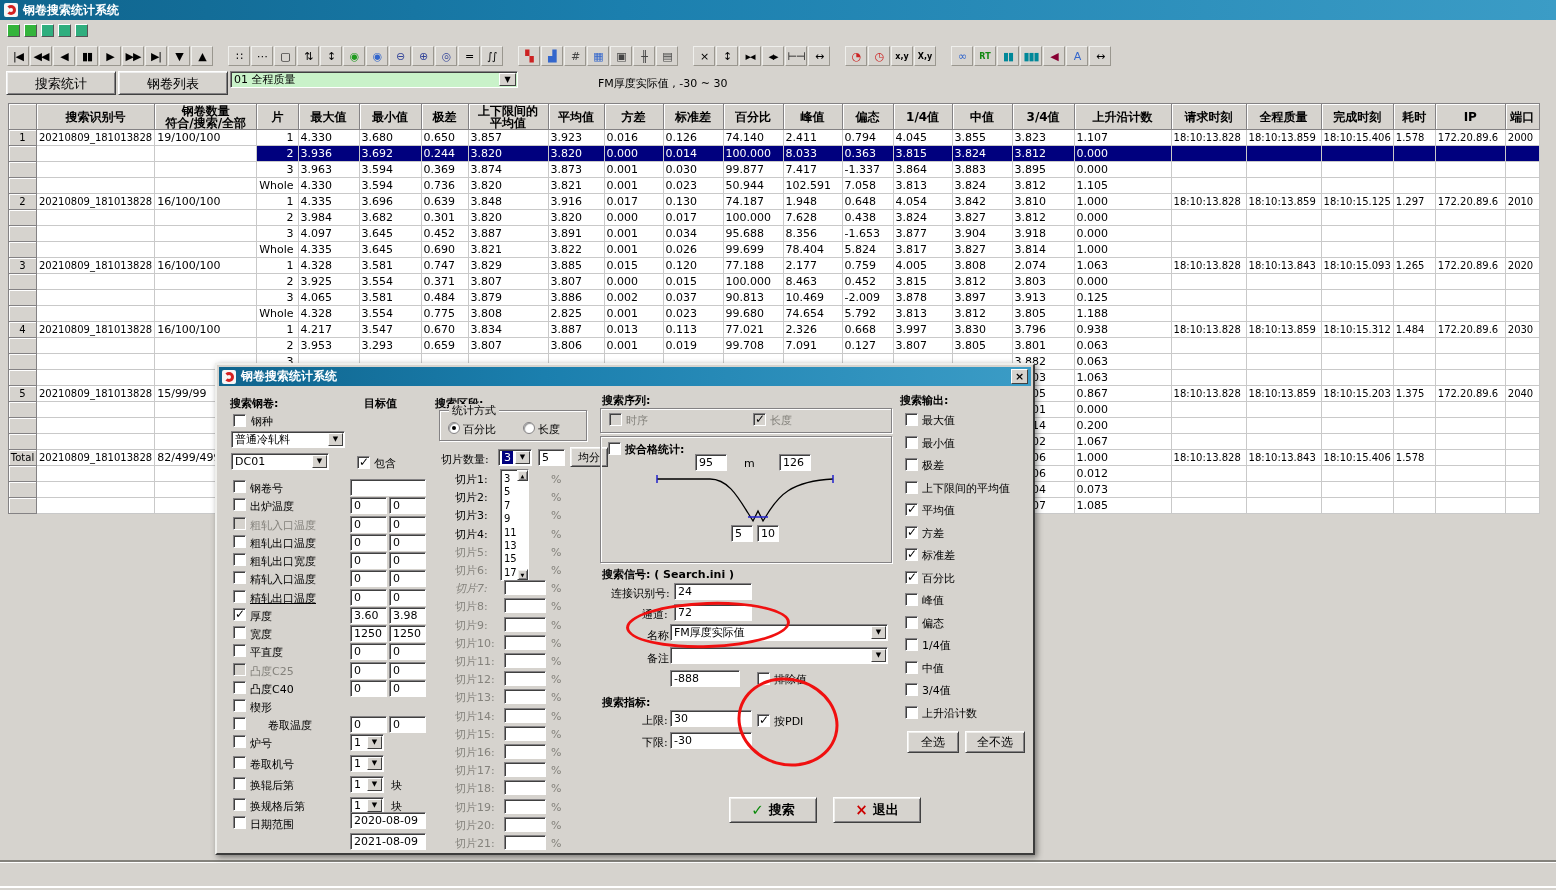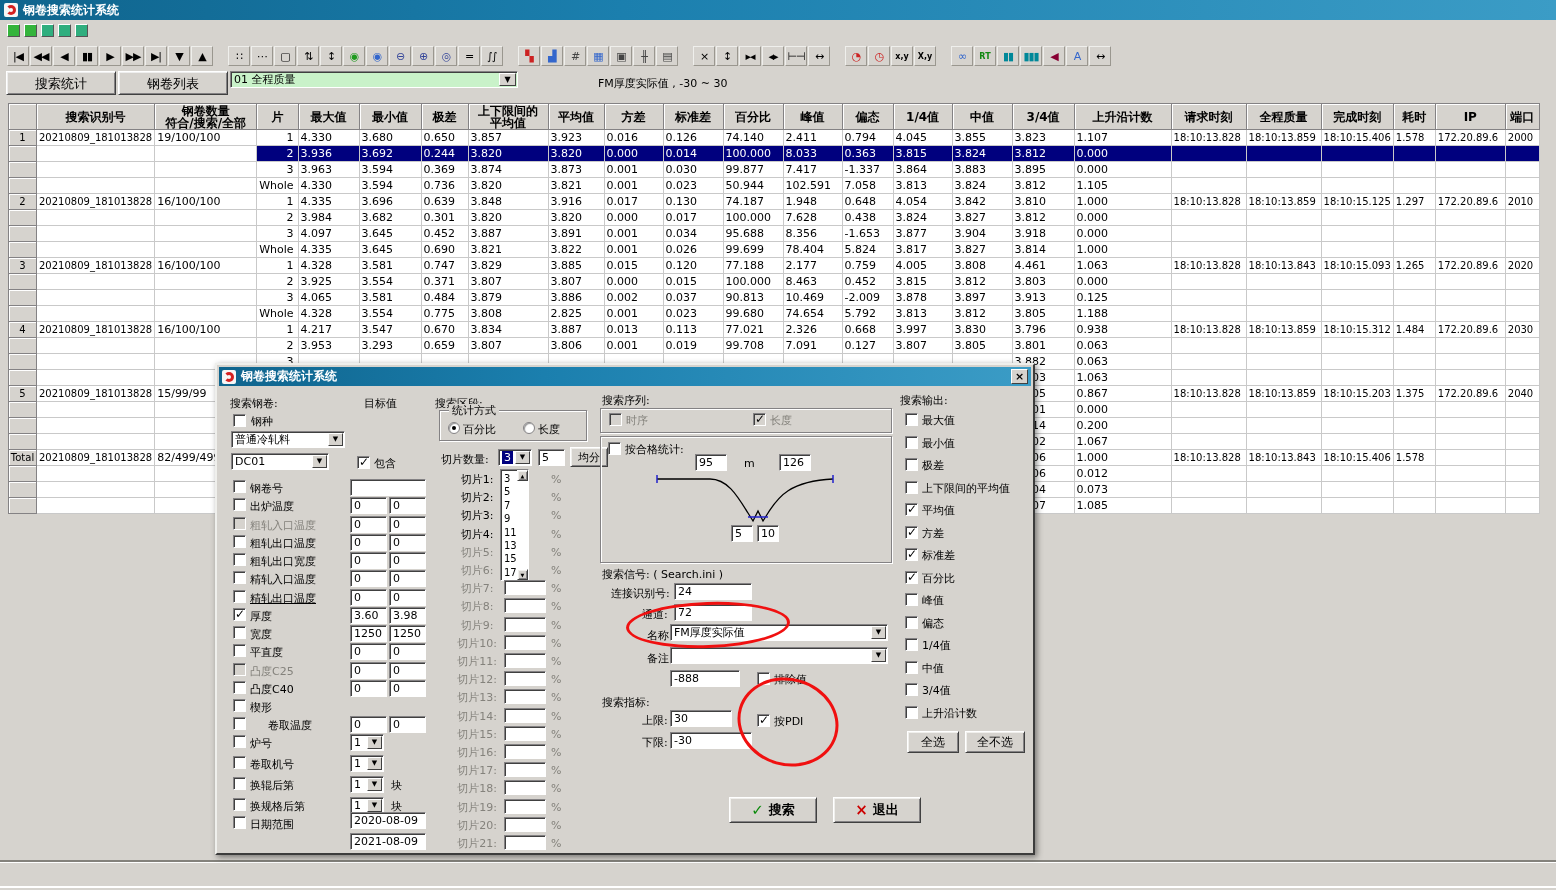--- a/index.html
+++ b/index.html
@@ -18,21 +18,21 @@
   .tb-btn.sm{font-size:8px;letter-spacing:0;font-weight:bold;}
 
   .navrow{position:absolute;left:0;top:70px;width:100%;height:26px;}
   .tabbtn{position:absolute;top:1px;height:24px;background:#d6d3ce;border:1px solid;border-color:#fff #404040 #404040 #fff;box-shadow:inset 1px 1px 0 #eee,inset -1px -1px 0 #848284;text-align:center;line-height:23px;font-size:13px;}
   .preset{position:absolute;top:1px;height:24px;background:#c9f2c9!important;font-size:13px;line-height:20px;}
   .preset .arrow{width:17px;font-size:8px;}
   .infotext{font-size:12px;}
 
   
   .lbl{position:absolute;font-size:11px;white-space:nowrap;line-height:13px;}
-  .b{font-weight:normal;text-align:center;}
+  .b{font-weight:bold;text-align:center;}
   .g{color:#84827c;}
   .field{position:absolute;height:17px;background:#fff;border:1px solid;border-color:#848284 #fff #fff #848284;box-shadow:inset 1px 1px 0 #404040;font-size:11px;line-height:13px;padding:1px 3px;white-space:nowrap;overflow:hidden;}
   .sm-field{height:15px;padding:0 3px;}
   .combo{padding-right:17px;}
   .arrow{position:absolute;right:1px;top:1px;bottom:1px;width:15px;background:#d6d3ce;border:1px solid;border-color:#fff #404040 #404040 #fff;display:flex;align-items:center;justify-content:center;font-size:7px;letter-spacing:0;}
   .btn{position:absolute;background:#d6d3ce;border:1px solid;border-color:#fff #404040 #404040 #fff;box-shadow:inset 1px 1px 0 #f0efec,inset -1px -1px 0 #848284;display:flex;align-items:center;justify-content:center;font-size:12px;gap:5px;}
   .cb{position:absolute;width:13px;height:13px;background:#fff;border:1px solid;border-color:#848284 #fff #fff #848284;box-shadow:inset 1px 1px 0 #404040;font-size:12px;}
   .cb.on::after{content:"✓";position:absolute;left:1px;top:-2px;font-weight:bold;}
   .cb.dis{background:#d6d3ce;}
   .radio{position:absolute;width:12px;height:12px;border-radius:50%;background:#fff;border:1px solid #848284;box-shadow:inset 1px 1px 1px #999;}
@@ -53,21 +53,21 @@
   
   .dialog{position:absolute;left:215px;top:363px;width:820px;height:492px;background:#d6d3ce;border:2px solid;border-color:#efefec #3c3c3c #3c3c3c #efefec;box-shadow:2px 2px 6px rgba(0,0,0,.45);z-index:10;}
   .dlg-tbar{position:absolute;left:2px;top:2px;right:2px;height:19px;background:linear-gradient(90deg,#0f648d,#1b7fae 40%,#3b9cc6);color:#fff;display:flex;align-items:center;gap:5px;padding:0 3px;font-size:12px;font-weight:bold;}
   .xbtn{position:absolute;right:3px;top:2px;width:17px;height:15px;background:#d6d3ce;border:1px solid;border-color:#fff #404040 #404040 #fff;color:#000;font-size:11px;font-weight:bold;text-align:center;line-height:13px;}
   .listbox{position:absolute;background:#fff;border:1px solid;border-color:#848284 #fff #fff #848284;box-shadow:inset 1px 1px 0 #404040;}
   .lb-vals{position:absolute;left:3px;top:2px;right:11px;font-size:10px;}
   .lb-item{line-height:13.4px;}
   .lb-up,.lb-dn{position:absolute;right:0;width:11px;height:11px;font-size:5px;}
   .lb-up{top:0;}
   .lb-dn{bottom:0;}
-  .slice-lbl{text-align:center;}
+  .slice-lbl{text-align:left;}
   .curve{position:absolute;}
   .okmark{color:#0a8a0a;font-weight:bold;font-size:15px;}
   .xmark{color:#c00;font-weight:bold;font-size:15px;}
   .big{font-size:13px;font-weight:bold;}
 
   .ellipse{position:absolute;border:3px solid #f00;border-radius:50%;z-index:30;}
   .statusbar{position:absolute;left:0;top:862px;width:100%;height:26px;background:#d6d3ce;border-top:1px solid #fff;box-shadow:0 -2px 0 #84827c;border-bottom:2px solid #fff;}
 </style>
 </head>
 <body>
@@ -433,21 +433,21 @@
           <td class="hl">0.747</td>
           <td class="hl">3.829</td>
           <td class="hl">3.885</td>
           <td class="hl">0.015</td>
           <td class="hl">0.120</td>
           <td class="hl">77.188</td>
           <td class="hl">2.177</td>
           <td class="hl">0.759</td>
           <td class="hl">4.005</td>
           <td class="hl">3.808</td>
-          <td class="hl">4.461</td>
+          <td class="hl">2.074</td>
           <td class="hl">1.063</td>
           <td class="hl t">18:10:13.828</td>
           <td class="hl t">18:10:13.843</td>
           <td class="hl t">18:10:15.093</td>
           <td class="hl t">1.265</td>
           <td class="hl t">172.20.89.6</td>
           <td class="hl t">2020</td>
         </tr>
         <tr>
           <td class="rowhead"></td>
@@ -929,21 +929,21 @@
     <div class="field combo" style="left:453px;top:282px;width:218px">
       <span></span>
       <span class="arrow">▼</span>
     </div>
     <div class="field" style="left:453px;top:305px;width:70px">-888</div>
     <div class="cb" style="left:540px;top:307px"></div>
     <div class="lbl" style="left:557px;top:308px">排除值</div>
 
     <div class="lbl b" style="left:385px;top:331px">搜索指标:</div>
     <div class="lbl" style="left:425px;top:349px">上限:</div>
-    <div class="field" style="left:453px;top:345px;width:62px">30</div>
+    <div class="field" style="left:453px;top:345px;width:82px">30</div>
     <div class="cb on" style="left:540px;top:349px"></div>
     <div class="lbl" style="left:557px;top:350px">按PDI</div>
     <div class="lbl" style="left:425px;top:371px">下限:</div>
     <div class="field" style="left:453px;top:367px;width:82px">-30</div>
 
     <div class="lbl b" style="left:683px;top:29px">搜索输出:</div>
     <div class="btn" style="left:690px;top:366px;width:52px;height:22px">全选</div>
     <div class="btn" style="left:748px;top:366px;width:60px;height:22px">全不选</div>
 
     <div class="btn big" style="left:512px;top:432px;width:88px;height:26px">
@@ -1030,21 +1030,21 @@
       <div class="lbl slice-lbl" style="left: 238px; top: 126px; width: 44px;">切片2:</div>
       <div class="lbl g" style="left: 334px; top: 126px;">%</div>
       <div class="lbl slice-lbl" style="left: 238px; top: 144px; width: 44px;">切片3:</div>
       <div class="lbl g" style="left: 334px; top: 144px;">%</div>
       <div class="lbl slice-lbl" style="left: 238px; top: 163px; width: 44px;">切片4:</div>
       <div class="lbl g" style="left: 334px; top: 163px;">%</div>
       <div class="lbl slice-lbl g" style="left: 238px; top: 181px; width: 44px;">切片5:</div>
       <div class="lbl g" style="left: 334px; top: 181px;">%</div>
       <div class="lbl slice-lbl g" style="left: 238px; top: 199px; width: 44px;">切片6:</div>
       <div class="lbl g" style="left: 334px; top: 199px;">%</div>
-      <div class="lbl slice-lbl g" style="left: 238px; top: 217px; width: 44px;">切片7:</div>
+      <div class="lbl slice-lbl g" style="left: 238px; top: 217px; width: 44px; font-style: italic;">切片7:</div>
       <div class="field sm-field" style="left: 287px; top: 215px; width: 42px; height: 15px;"></div>
       <div class="lbl g" style="left: 334px; top: 217px;">%</div>
       <div class="lbl slice-lbl g" style="left: 238px; top: 235px; width: 44px;">切片8:</div>
       <div class="field sm-field" style="left: 287px; top: 233px; width: 42px; height: 15px;"></div>
       <div class="lbl g" style="left: 334px; top: 235px;">%</div>
       <div class="lbl slice-lbl g" style="left: 238px; top: 254px; width: 44px;">切片9:</div>
       <div class="field sm-field" style="left: 287px; top: 252px; width: 42px; height: 15px;"></div>
       <div class="lbl g" style="left: 334px; top: 254px;">%</div>
       <div class="lbl slice-lbl g" style="left: 238px; top: 272px; width: 44px;">切片10:</div>
       <div class="field sm-field" style="left: 287px; top: 270px; width: 42px; height: 15px;"></div>

